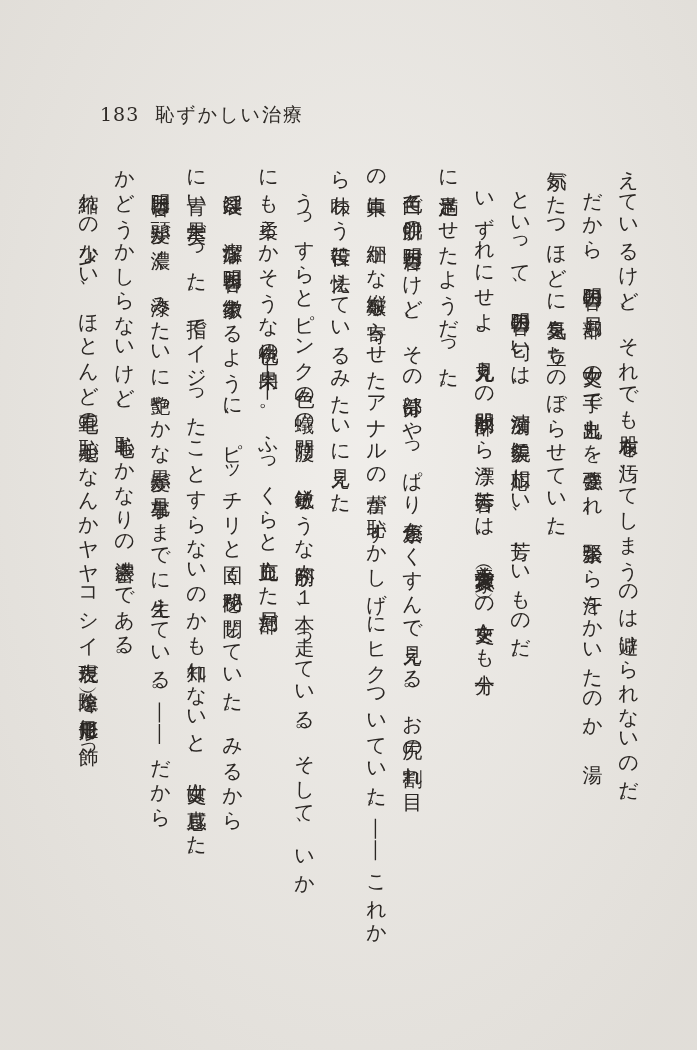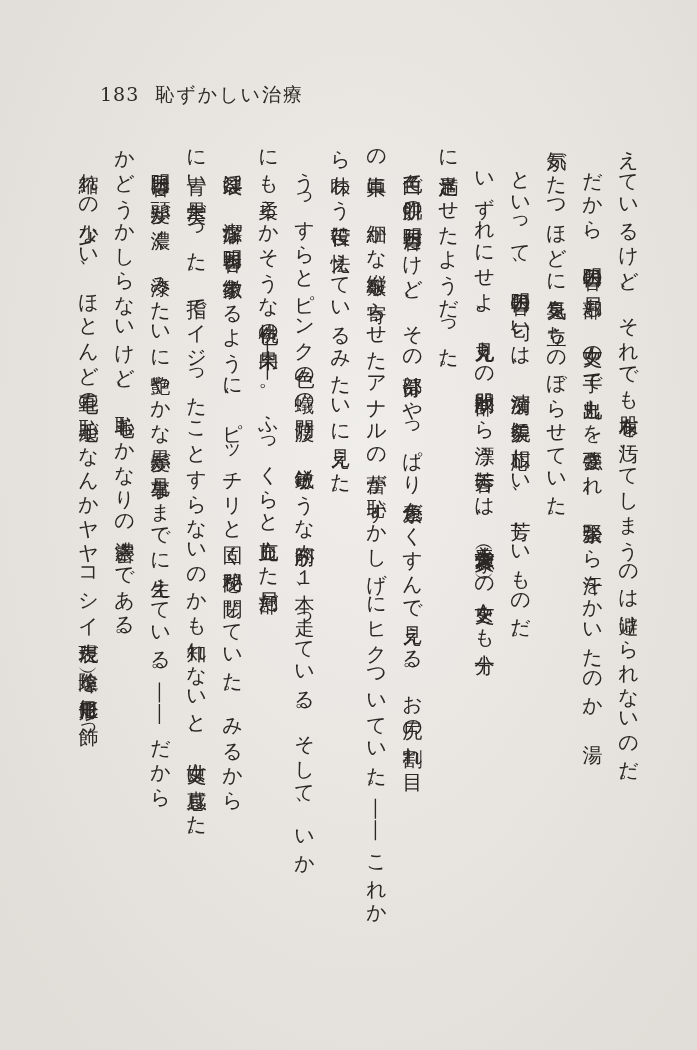--- a/index.html
+++ b/index.html
@@ -13,20 +13,21 @@
     background:
       radial-gradient(ellipse at 52% 42%, rgba(255,255,255,0.30), rgba(120,115,105,0.07) 88%),
       #e9e6e1;
     font-family: "DejaVu Serif", "Liberation Serif", serif;
     color: #2b2724;
   }
   .page {
     position: relative;
     width: 697px;
     height: 773px;
+    margin-top: 20px;
   }
   
   .running-head {
     position: absolute;
     left: 100px;
     top: 82px;
     font-size: 19px;
     letter-spacing: 2px;
     white-space: nowrap;
     color: #2e2a26;

